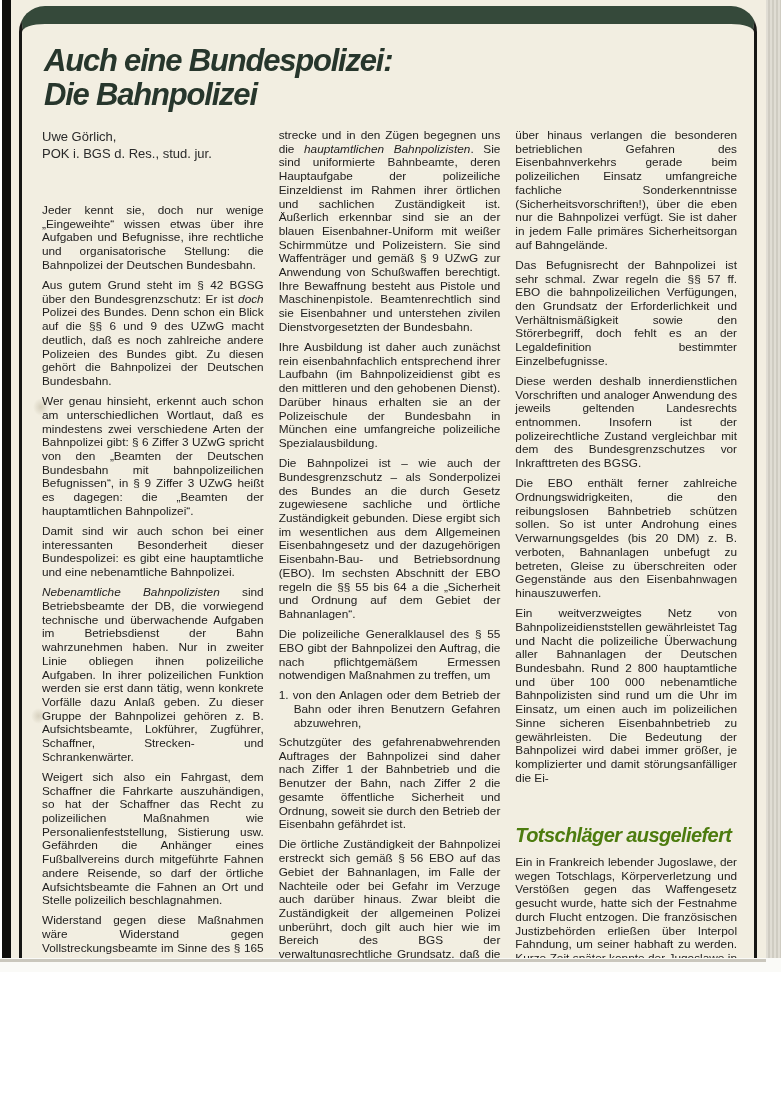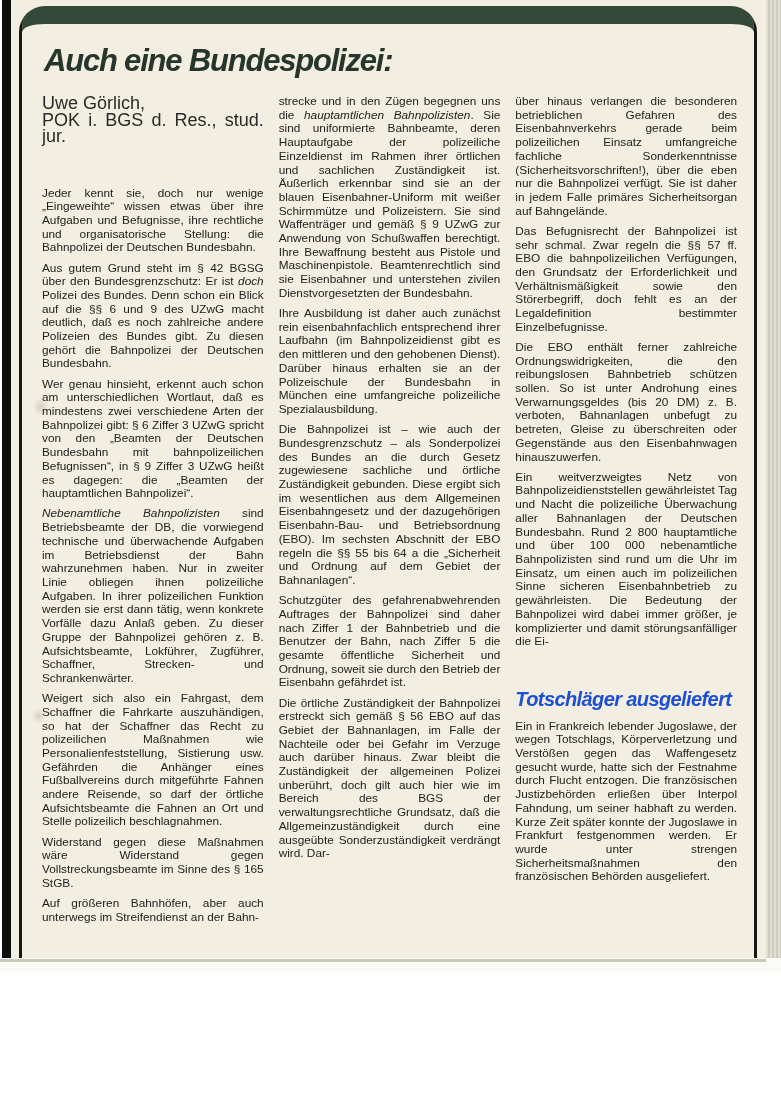--- a/index.html
+++ b/index.html
@@ -32,78 +32,83 @@
     pointer-events:none;
   }
 
   .content { position:absolute; left:31px; right:29px; top:38px; }
 
   .title {
     color:#27362c; font-weight:bold; font-style:italic;
     font-size:31px; line-height:34px; letter-spacing:-1.2px;
     margin:6px 0 0 2px;
   }
-  .byline { font-size:18px; line-height:16.5px; color:#2a2a2a; margin:0 0 42px 0; }
+  .byline { font-size:13px; line-height:16.5px; color:#2a2a2a; margin:0 0 42px 0; }
 
   .cols { display:flex; gap:15px; margin-top:17px; }
   .col  { width:227px; font-size:11.8px; line-height:13.7px; text-align:justify; color:#222120; }
   .col p { margin:0 0 6.5px 0; }
   .col p.li { padding-left:15px; text-indent:-15px; margin-bottom:5.5px; }
 
   .tots { margin-top:44px; }
   .tots-heading {
     font-size:20px; font-weight:bold; font-style:italic; letter-spacing:-0.6px;
-    color:#1d4ed8; margin:0 0 13px 0;
+    color:#4d7c0f; margin:0 0 13px 0;
   }
   .tots-body { position:relative; margin:0; }
 </style>
 </head>
 <body>
 
 <div class="screen">
   <div class="scan-left"></div>
   <div class="scan-right"></div>
 
   <div class="page">
     <div class="frame"></div>
     <div class="blob b1"></div>
     <div class="blob b2"></div>
 
     <div class="content">
       <div class="title">
         <div>Auch eine Bundespolizei:</div>
+        <div>Die Bahnpolizei</div>
       </div>
 
       <div class="cols">
 
         <div class="col">
           <div class="byline">
             <div>Uwe Görlich,</div>
             <div>POK i. BGS d. Res., stud. jur.</div>
           </div>
           <p>Jeder kennt sie, doch nur wenige „Eingeweihte“ wissen etwas über ihre Aufgaben und Befugnisse, ihre rechtliche und organisatorische Stellung: die Bahnpolizei der Deutschen Bundesbahn.</p>
           <p><span>Aus gutem Grund steht im § 42 BGSG über den Bundesgrenzschutz: Er ist </span><span style="font-style: italic;">doch</span><span> Polizei des Bundes. Denn schon ein Blick auf die §§ 6 und 9 des UZwG macht deutlich, daß es noch zahlreiche andere Polizeien des Bundes gibt. Zu diesen gehört die Bahnpolizei der Deutschen Bundesbahn.</span></p>
           <p>Wer genau hinsieht, erkennt auch schon am unterschiedlichen Wortlaut, daß es mindestens zwei verschiedene Arten der Bahnpolizei gibt: § 6 Ziffer 3 UZwG spricht von den „Beamten der Deutschen Bundesbahn mit bahnpolizeilichen Befugnissen“, in § 9 Ziffer 3 UZwG heißt es dagegen: die „Beamten der hauptamtlichen Bahnpolizei“.</p>
+          <p>Damit sind wir auch schon bei einer interessanten Besonderheit dieser Bundespolizei: es gibt eine hauptamtliche und eine nebenamtliche Bahnpolizei.</p>
           <p><span style="font-style: italic;">Nebenamtliche Bahnpolizisten</span><span> sind Betriebsbeamte der DB, die vorwiegend technische und überwachende Aufgaben im Betriebsdienst der Bahn wahrzunehmen haben. Nur in zweiter Linie obliegen ihnen polizeiliche Aufgaben. In ihrer polizeilichen Funktion werden sie erst dann tätig, wenn konkrete Vorfälle dazu Anlaß geben. Zu dieser Gruppe der Bahnpolizei gehören z. B. Aufsichtsbeamte, Lokführer, Zugführer, Schaffner, Strecken- und Schrankenwärter.</span></p>
           <p>Weigert sich also ein Fahrgast, dem Schaffner die Fahrkarte auszuhändigen, so hat der Schaffner das Recht zu polizeilichen Maßnahmen wie Personalienfeststellung, Sistierung usw. Gefährden die Anhänger eines Fußballvereins durch mitgeführte Fahnen andere Reisende, so darf der örtliche Aufsichtsbeamte die Fahnen an Ort und Stelle polizeilich beschlagnahmen.</p>
           <p>Widerstand gegen diese Maßnahmen wäre Widerstand gegen Vollstreckungsbeamte im Sinne des § 165 StGB.</p>
           <p>Auf größeren Bahnhöfen, aber auch unterwegs im Streifendienst an der Bahn-</p>
         </div>
 
         <div class="col">
           <p><span>strecke und in den Zügen begegnen uns die </span><span style="font-style: italic;">hauptamtlichen Bahnpolizisten</span><span>. Sie sind uniformierte Bahnbeamte, deren Hauptaufgabe der polizeiliche Einzeldienst im Rahmen ihrer örtlichen und sachlichen Zuständigkeit ist. Äußerlich erkennbar sind sie an der blauen Eisenbahner-Uniform mit weißer Schirmmütze und Polizeistern. Sie sind Waffenträger und gemäß § 9 UZwG zur Anwendung von Schußwaffen berechtigt. Ihre Bewaffnung besteht aus Pistole und Maschinenpistole. Beamtenrechtlich sind sie Eisenbahner und unterstehen zivilen Dienstvorgesetzten der Bundesbahn.</span></p>
           <p>Ihre Ausbildung ist daher auch zunächst rein eisenbahnfachlich entsprechend ihrer Laufbahn (im Bahnpolizeidienst gibt es den mittleren und den gehobenen Dienst). Darüber hinaus erhalten sie an der Polizeischule der Bundesbahn in München eine umfangreiche polizeiliche Spezialausbildung.</p>
           <p>Die Bahnpolizei ist – wie auch der Bundesgrenzschutz – als Sonderpolizei des Bundes an die durch Gesetz zugewiesene sachliche und örtliche Zuständigkeit gebunden. Diese ergibt sich im wesentlichen aus dem Allgemeinen Eisenbahngesetz und der dazugehörigen Eisenbahn-Bau- und Betriebsordnung (EBO). Im sechsten Abschnitt der EBO regeln die §§ 55 bis 64 a die „Sicherheit und Ordnung auf dem Gebiet der Bahnanlagen“.</p>
-          <p>Schutzgüter des gefahrenabwehrenden Auftrages der Bahnpolizei sind daher nach Ziffer 1 der Bahnbetrieb und die Benutzer der Bahn, nach Ziffer 5 die gesamte öffentliche Sicherheit und Ordnung, soweit sie durch den Betrieb der Eisenbahn gefährdet ist.</p>
+          <p>Die polizeiliche Generalklausel des § 55 EBO gibt der Bahnpolizei den Auftrag, die nach pflichtgemäßem Ermessen notwendigen Maßnahmen zu treffen, um</p>
+          <p class="li">1. von den Anlagen oder dem Betrieb der Bahn oder ihren Benutzern Gefahren abzuwehren,</p>
+          <p>Schutzgüter des gefahrenabwehrenden Auftrages der Bahnpolizei sind daher nach Ziffer 1 der Bahnbetrieb und die Benutzer der Bahn, nach Ziffer 2 die gesamte öffentliche Sicherheit und Ordnung, soweit sie durch den Betrieb der Eisenbahn gefährdet ist.</p>
           <p>Die örtliche Zuständigkeit der Bahnpolizei erstreckt sich gemäß § 56 EBO auf das Gebiet der Bahnanlagen, im Falle der Nachteile oder bei Gefahr im Verzuge auch darüber hinaus. Zwar bleibt die Zuständigkeit der allgemeinen Polizei unberührt, doch gilt auch hier wie im Bereich des BGS der verwaltungsrechtliche Grundsatz, daß die Allgemeinzuständigkeit durch eine ausgeübte Sonderzuständigkeit verdrängt wird. Dar-</p>
         </div>
 
         <div class="col">
           <p>über hinaus verlangen die besonderen betrieblichen Gefahren des Eisenbahnverkehrs gerade beim polizeilichen Einsatz umfangreiche fachliche Sonderkenntnisse (Sicherheitsvorschriften!), über die eben nur die Bahnpolizei verfügt. Sie ist daher in jedem Falle primäres Sicherheitsorgan auf Bahngelände.</p>
           <p>Das Befugnisrecht der Bahnpolizei ist sehr schmal. Zwar regeln die §§ 57 ff. EBO die bahnpolizeilichen Verfügungen, den Grundsatz der Erforderlichkeit und Verhältnismäßigkeit sowie den Störerbegriff, doch fehlt es an der Legaldefinition bestimmter Einzelbefugnisse.</p>
+          <p>Diese werden deshalb innerdienstlichen Vorschriften und analoger Anwendung des jeweils geltenden Landesrechts entnommen. Insofern ist der polizeirechtliche Zustand vergleichbar mit dem des Bundesgrenzschutzes vor Inkrafttreten des BGSG.</p>
           <p>Die EBO enthält ferner zahlreiche Ordnungswidrigkeiten, die den reibungslosen Bahnbetrieb schützen sollen. So ist unter Androhung eines Verwarnungsgeldes (bis 20 DM) z. B. verboten, Bahnanlagen unbefugt zu betreten, Gleise zu überschreiten oder Gegenstände aus den Eisenbahnwagen hinauszuwerfen.</p>
           <p>Ein weitverzweigtes Netz von Bahnpolizeidienststellen gewährleistet Tag und Nacht die polizeiliche Überwachung aller Bahnanlagen der Deutschen Bundesbahn. Rund 2 800 hauptamtliche und über 100 000 nebenamtliche Bahnpolizisten sind rund um die Uhr im Einsatz, um einen auch im polizeilichen Sinne sicheren Eisenbahnbetrieb zu gewährleisten. Die Bedeutung der Bahnpolizei wird dabei immer größer, je komplizierter und damit störungsanfälliger die Ei-</p>
 
           <div class="tots">
             <h2 class="tots-heading">Totschläger ausgeliefert</h2>
             <p class="tots-body">
               <span>Ein in Frankreich lebender Jugoslawe, der wegen Totschlags, Körperverletzung und Verstößen gegen das Waffengesetz gesucht wurde, hatte sich der Festnahme durch Flucht entzogen. Die französischen Justizbehörden erließen über Interpol Fahndung, um seiner habhaft zu werden. Kurze Zeit später konnte der Jugoslawe in Frankfurt festgenommen werden. Er wurde unter strengen Sicherheitsmaßnahmen den französischen Behörden ausgeliefert.</span>
               
             </p>
           </div>

